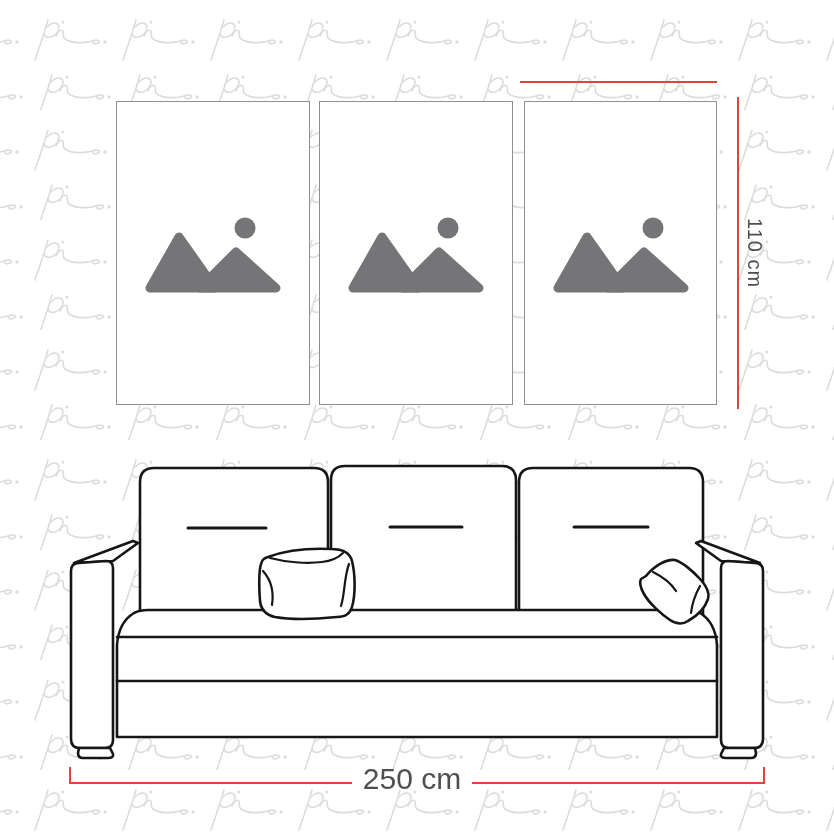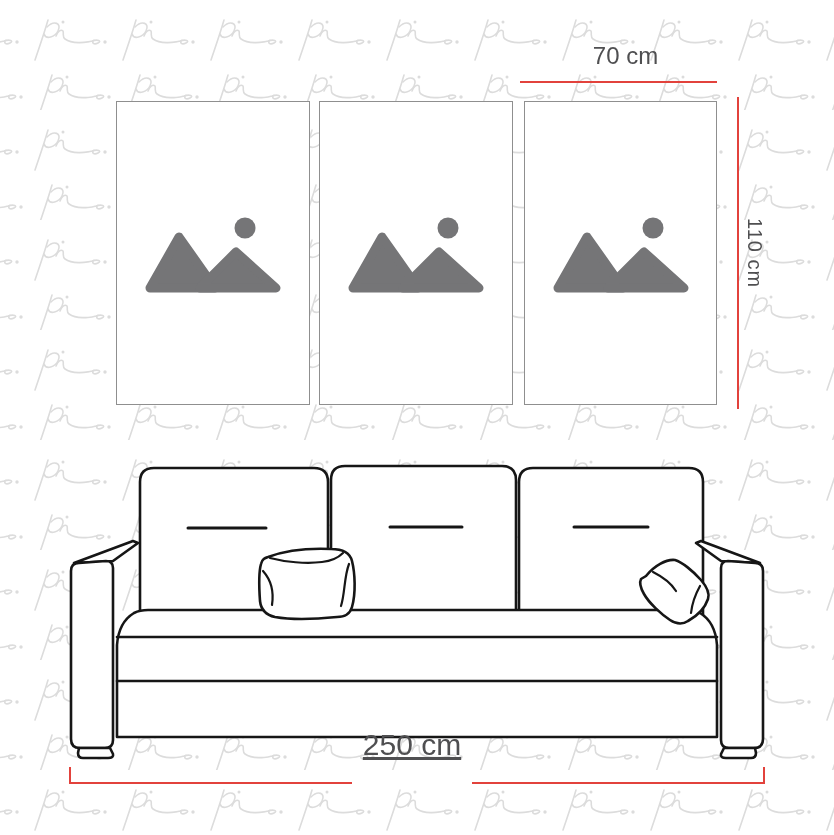--- a/index.html
+++ b/index.html
@@ -24,21 +24,21 @@
   .dim-bottom-1{left:69px;top:782px;width:283px;height:2px;}
   .dim-bottom-2{left:472px;top:782px;width:293px;height:2px;}
   .tick{position:absolute;background:#e2423c;width:2px;height:16px;}
   .tick-left{left:69px;top:767px;}
   .tick-right{left:763px;top:767px;}
   
   .dim-label{position:absolute;color:#4f4f51;white-space:nowrap;}
   .label-top{left:520px;top:42px;width:197px;text-align:center;text-indent:14px;font-size:24px;}
   .label-right{left:766px;top:218px;font-size:20px;letter-spacing:1px;
                transform:rotate(90deg);transform-origin:0 0;}
-  .label-bottom{left:352px;top:728px;width:120px;text-align:center;font-size:30px;text-decoration:underline;}
+  .label-bottom{left:352px;top:762px;width:120px;text-align:center;font-size:30px;}
 </style>
 </head>
 <body>
 
 <div class="canvas">
 
   <svg class="layer" width="834" height="835" viewBox="0 0 834 835">
     <defs>
       <pattern id="wm" width="88" height="110" patternUnits="userSpaceOnUse">
         <g fill="none" stroke="#dcdcdc" stroke-width="1.6" stroke-linecap="round">
@@ -130,21 +130,20 @@
       <path fill="none" stroke-width="2.2" d="M270,558 C285,562 306,564 322,562 C331,561 339,557 343,553"></path>
       <path fill="none" stroke-width="2.2" d="M263,571 C271,580 274,592 272,605"></path>
       <path fill="none" stroke-width="2.2" d="M349,564 C344,577 345,594 341,606"></path>
       <path d="M646,576 C654,566 666,559 675,560 C682,562 693,571 701,580 C707,587 710,593 708,599 C705,608 697,616 688,621 C682,625 676,624 670,620 C661,614 649,603 644,594 C640,587 639,583 641,579 Z"></path>
       <path fill="none" stroke-width="2.2" d="M653,572 C663,577 671,583 676,591"></path>
       <path fill="none" stroke-width="2.2" d="M700,586 C695,595 692,604 691,613"></path>
     </g>
   </svg>
 
   <div class="dim-line dim-top"></div>
-  <div class="dim-label label-top">70 cm</div>
 
   <div class="dim-line dim-right"></div>
   <div class="dim-label label-right">110 cm</div>
 
   <div class="dim-line dim-bottom-1"></div>
   <div class="dim-line dim-bottom-2"></div>
   <div class="tick tick-left"></div>
   <div class="tick tick-right"></div>
   <div class="dim-label label-bottom">250 cm</div>
 

